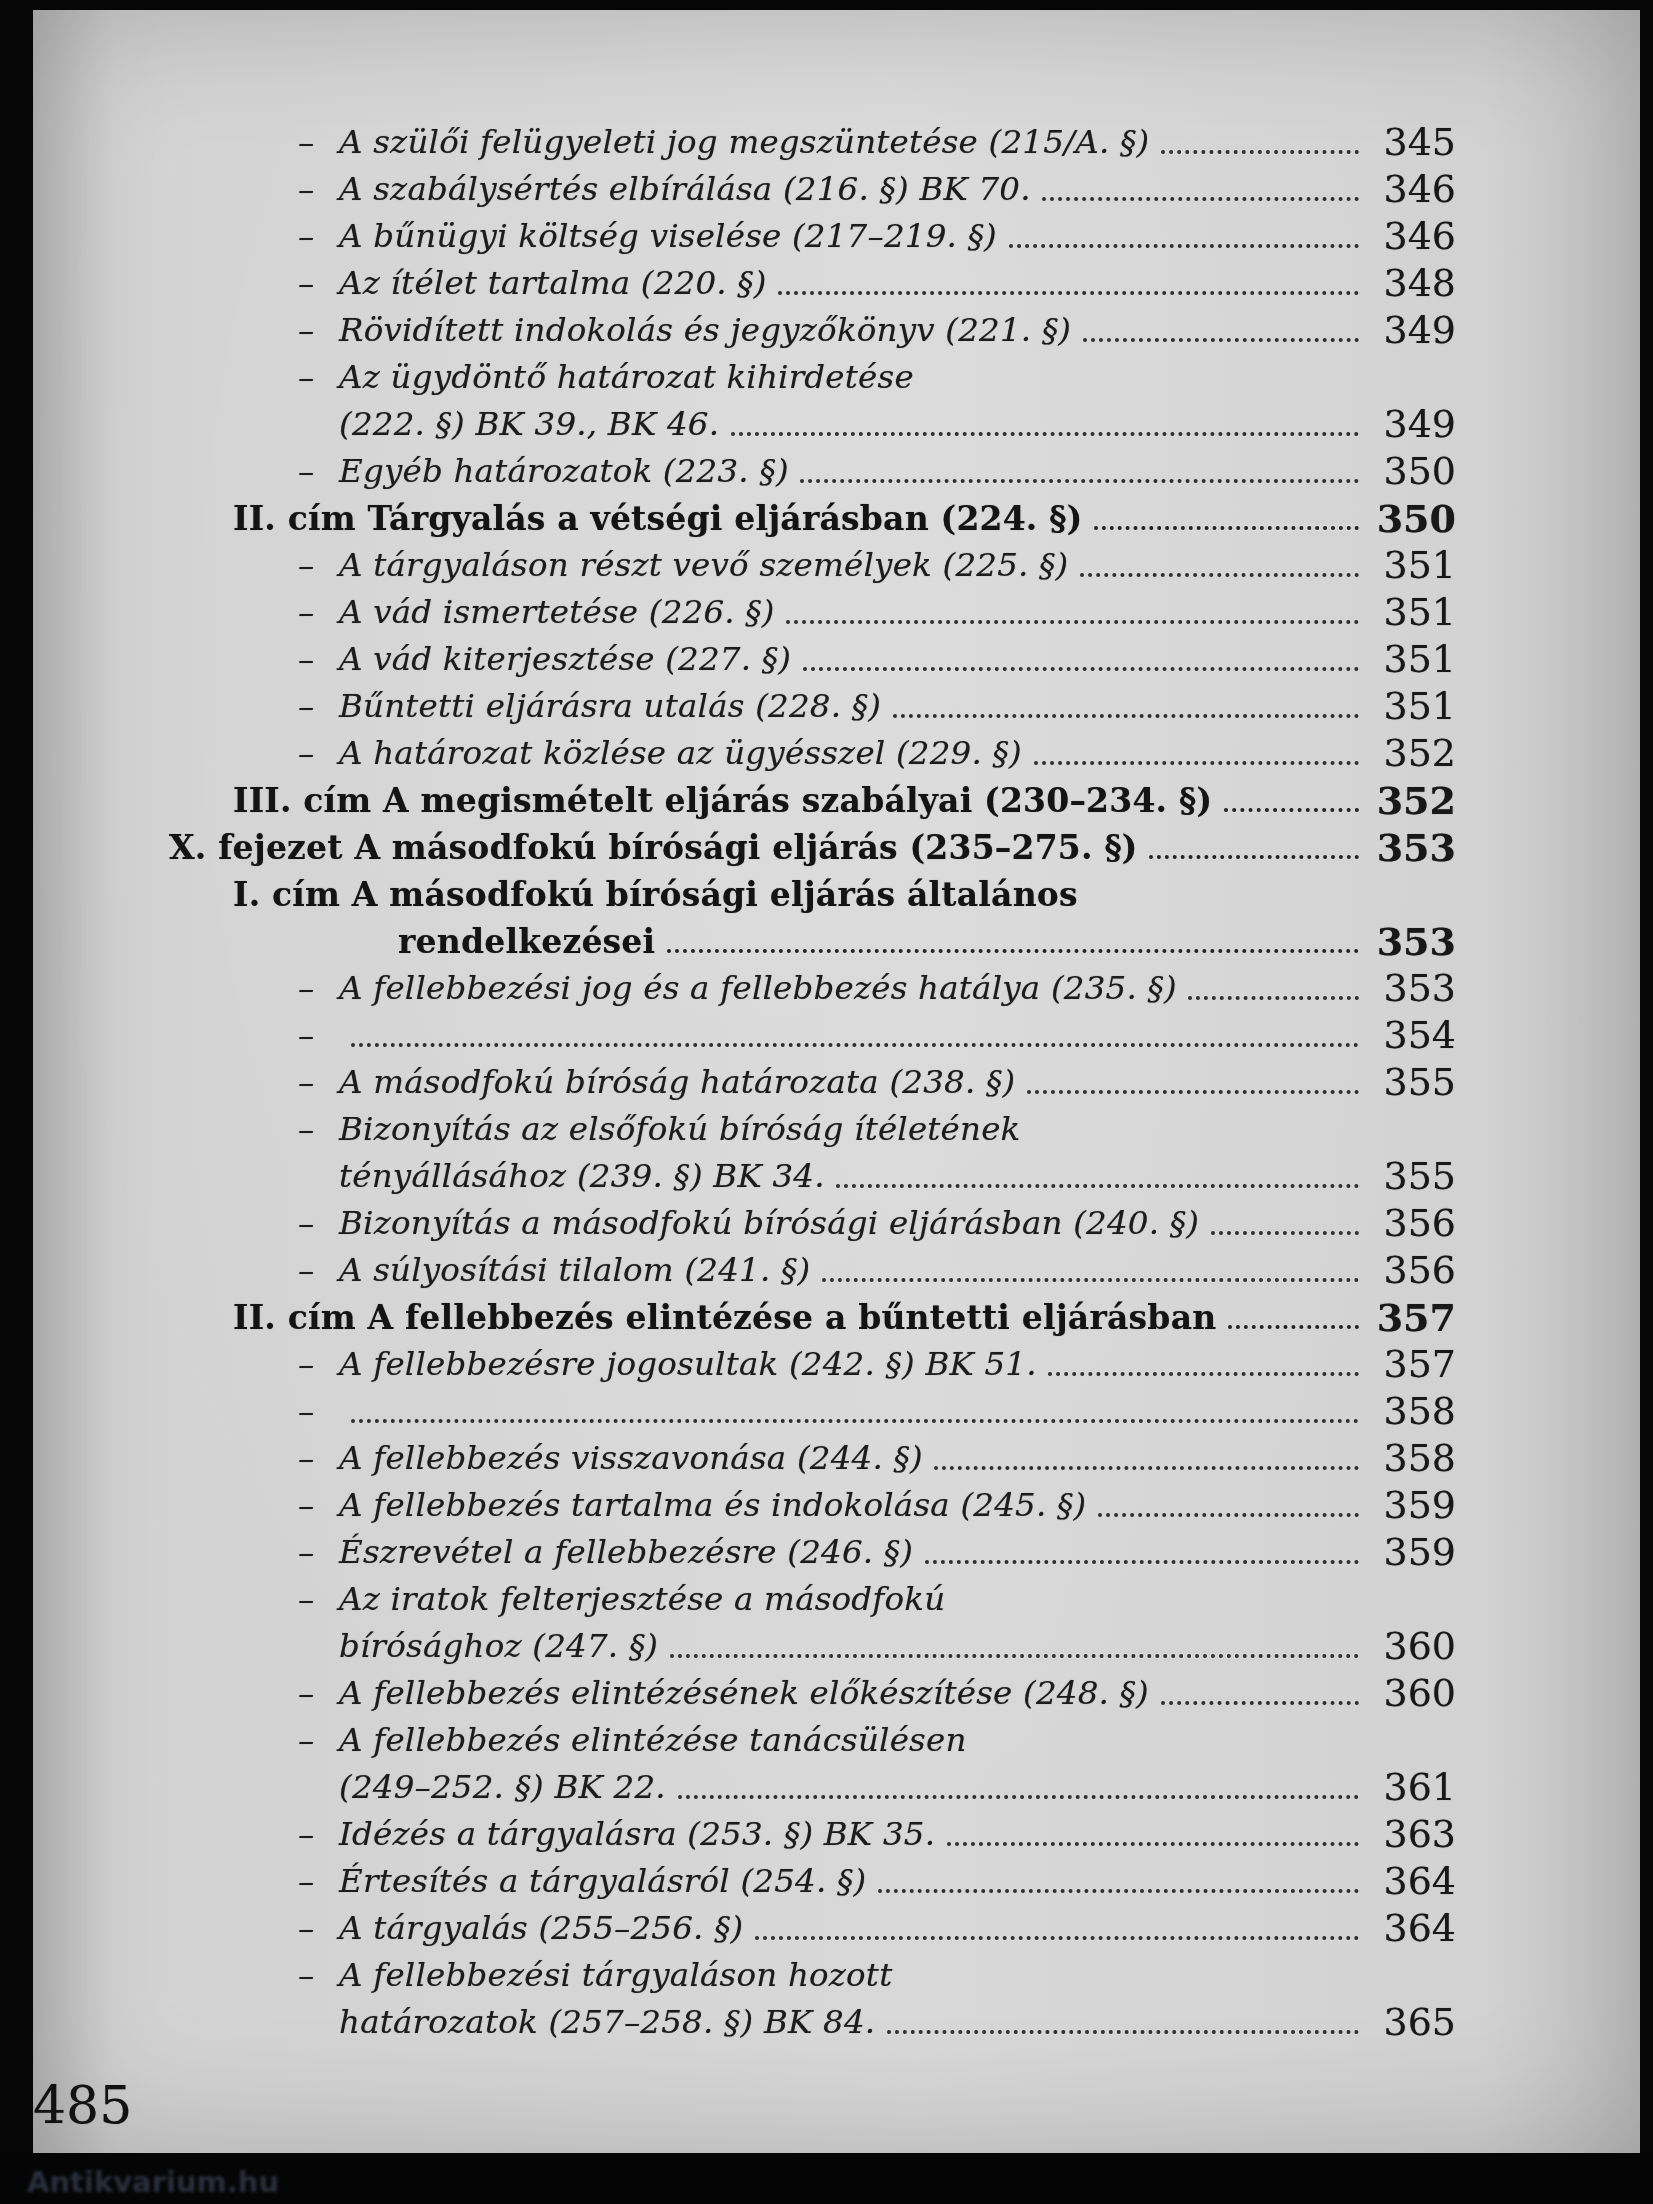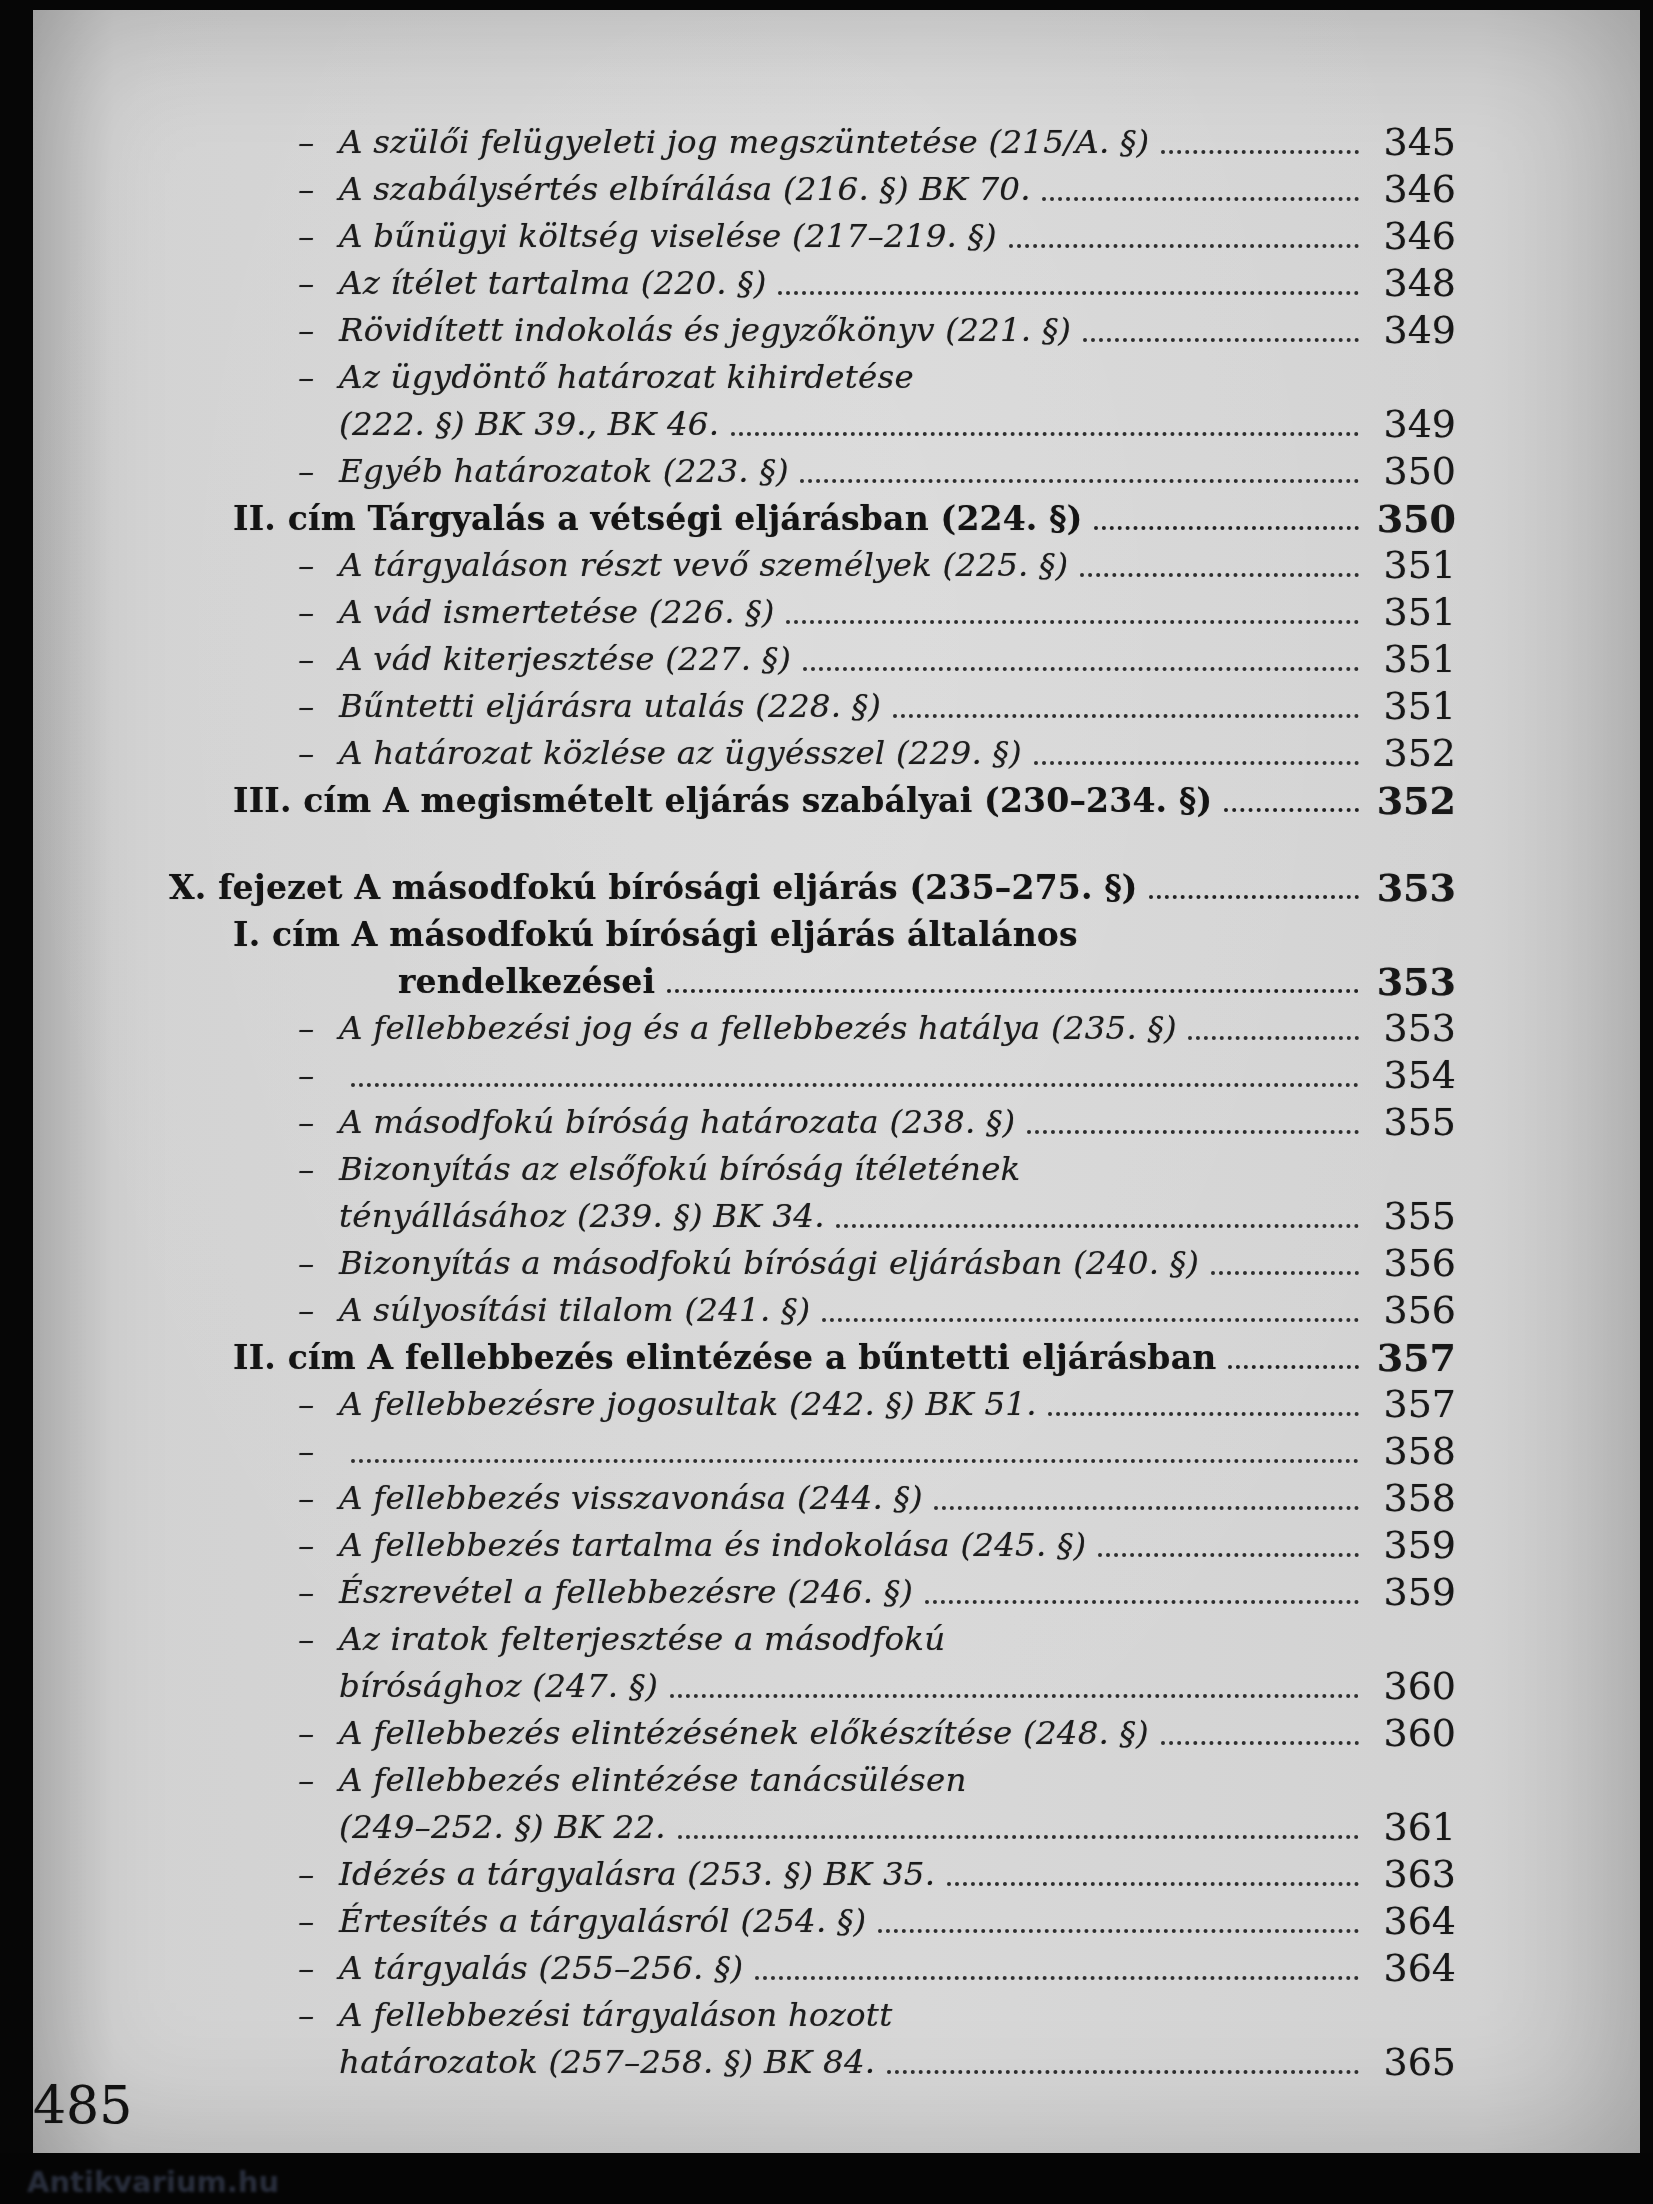--- a/index.html
+++ b/index.html
@@ -39,21 +39,21 @@
     line-height: 47px;
     font-size: 32.5px;
     font-style: italic;
     white-space: nowrap;
   }
   .row .dash { flex: 0 0 auto; width: 41px; }
   .row.entry    { padding-left: 129px; }
   .row.cont     { padding-left: 170px; }
   .row.cont-cim { padding-left: 229px; align-items: flex-end; }
   .row.cim      { padding-left: 64px; }
-  .row.fejezet  { padding-left: 0; margin-top: 40px; }
+  .row.fejezet  { padding-left: 0; }
   .row.cim, .row.fejezet, .row.cont-cim {
     font-style: normal;
     font-weight: bold;
     font-size: 33px;
     color: #141414;
   }
   .txt { flex: 0 0 auto; letter-spacing: 0.2px; }
   .leader {
     flex: 1 1 auto;
     align-self: flex-end;

